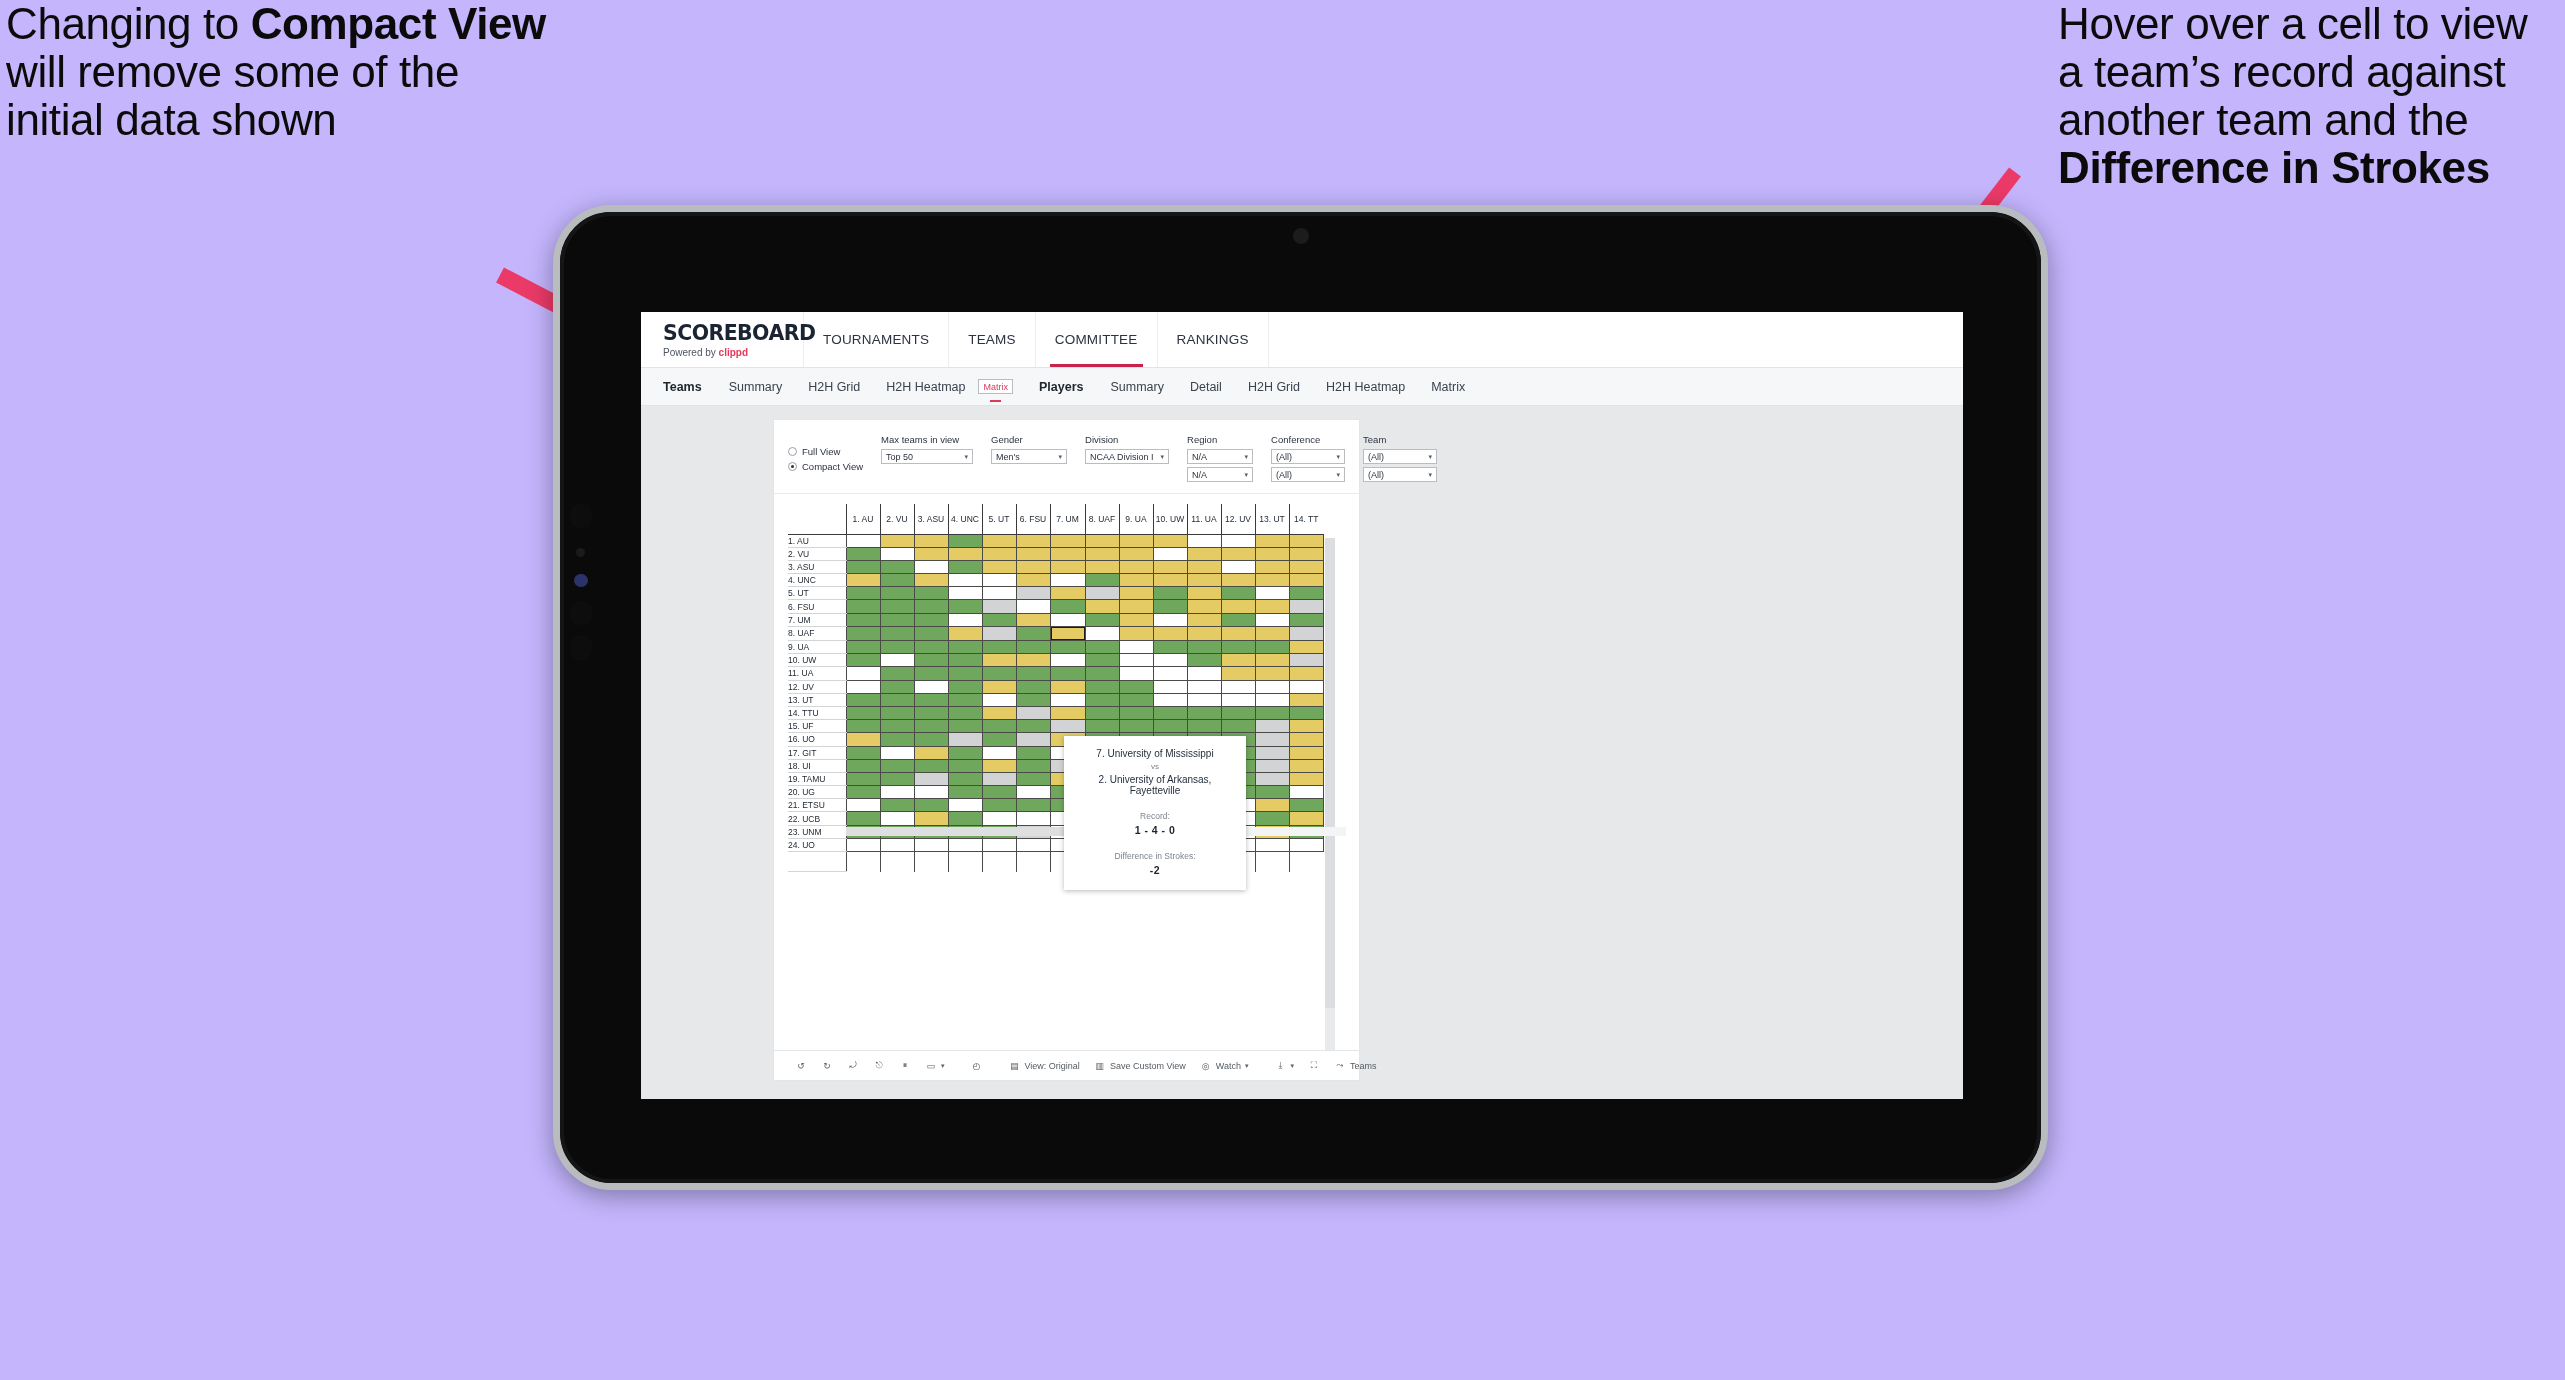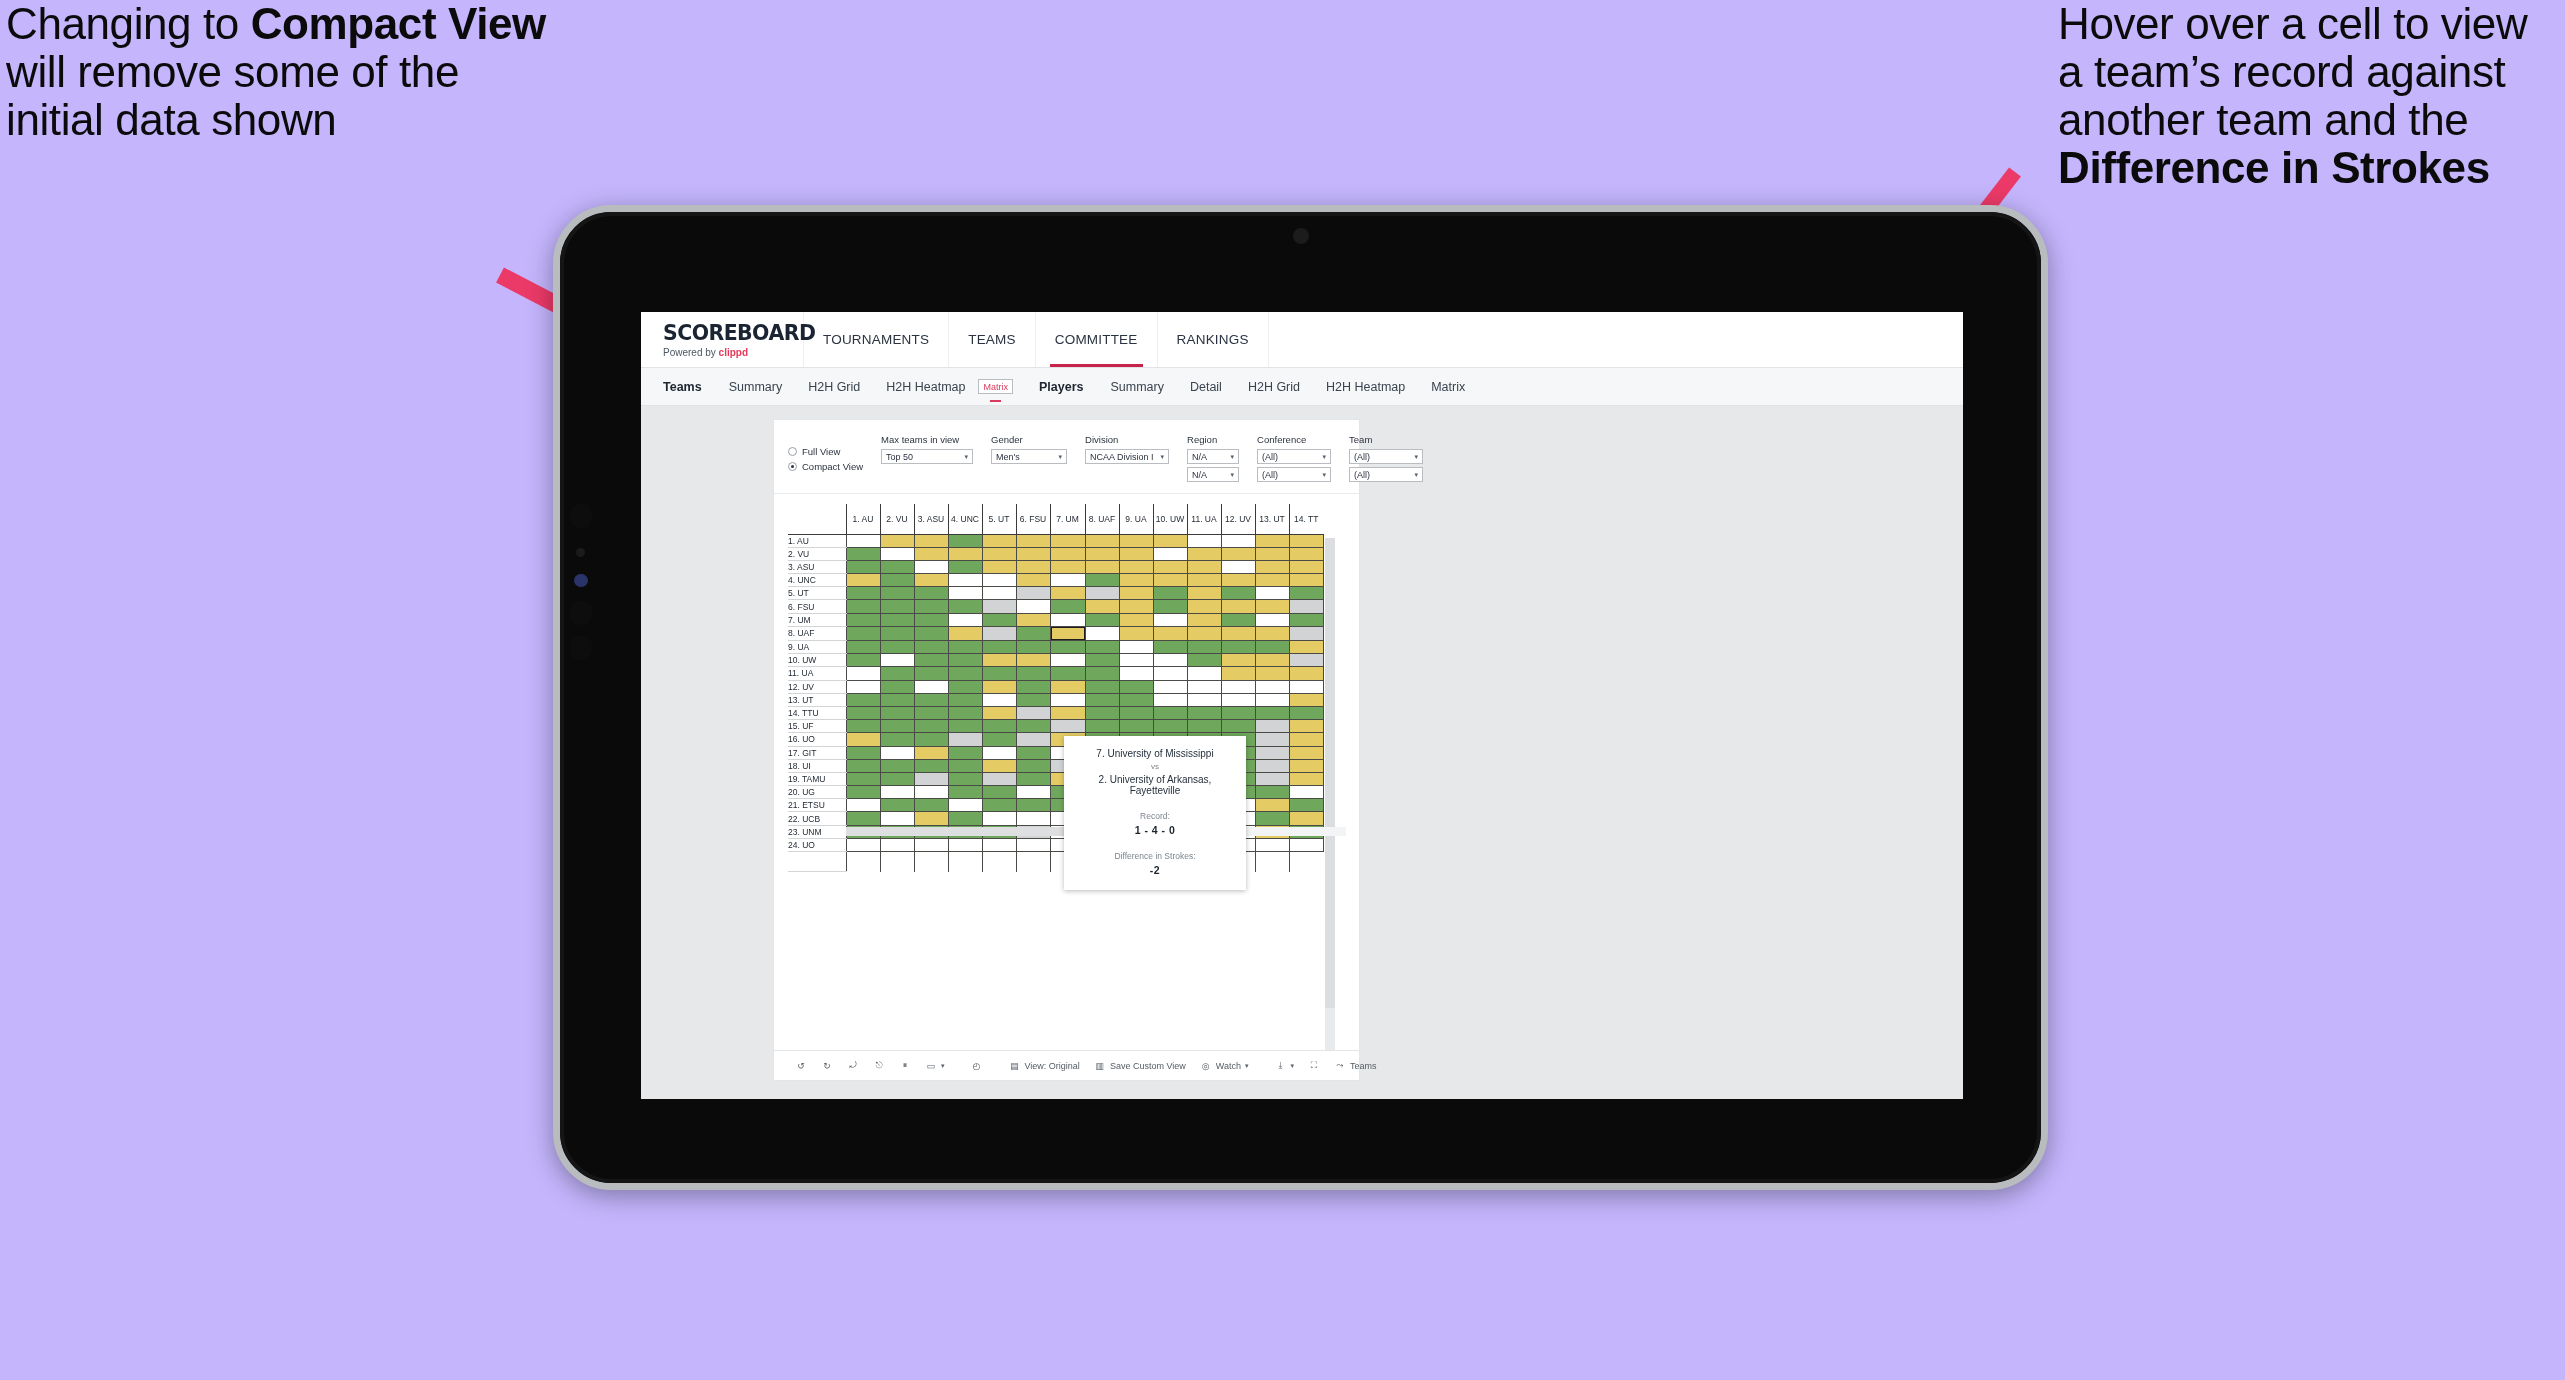--- a/index.html
+++ b/index.html
@@ -114,21 +114,21 @@
   .flabel { font-size:9.5px; color:#2b3340; margin-bottom:1px; white-space:nowrap; }
   .sel {
     height:15px; border:1px solid #b9bdc2; background:#fff; display:flex; align-items:center;
     font-size:9px; color:#2b3340; padding:0 4px; position:relative; cursor:pointer;
   }
   .sel .cv { flex:1; overflow:hidden; white-space:nowrap; }
   .sel .car { font-size:7px; color:#5a6068; margin-left:4px; }
   .w-maxteams .sel { width: 92px; }
   .w-gender   .sel { width: 76px; }
   .w-division .sel { width: 84px; }
-  .w-region   .sel { width: 52px; }
+  .w-region   .sel { width: 66px; }
   .w-conf     .sel { width: 74px; }
   .w-team     .sel { width: 74px; }
 
   
   #matrixwrap { position:relative; padding: 10px 0 0 14px; }
   table.mx { border-collapse: collapse; table-layout: fixed; }
   table.mx th, table.mx td { padding:0; margin:0; }
   th.corner { width: 58px; height: 30px; border-bottom:1px solid #3a3a3a; background:#fff; }
   th.colh {
     width: 34px; height: 30px; font-size:8.5px; font-weight:400; color:#1d252f;

